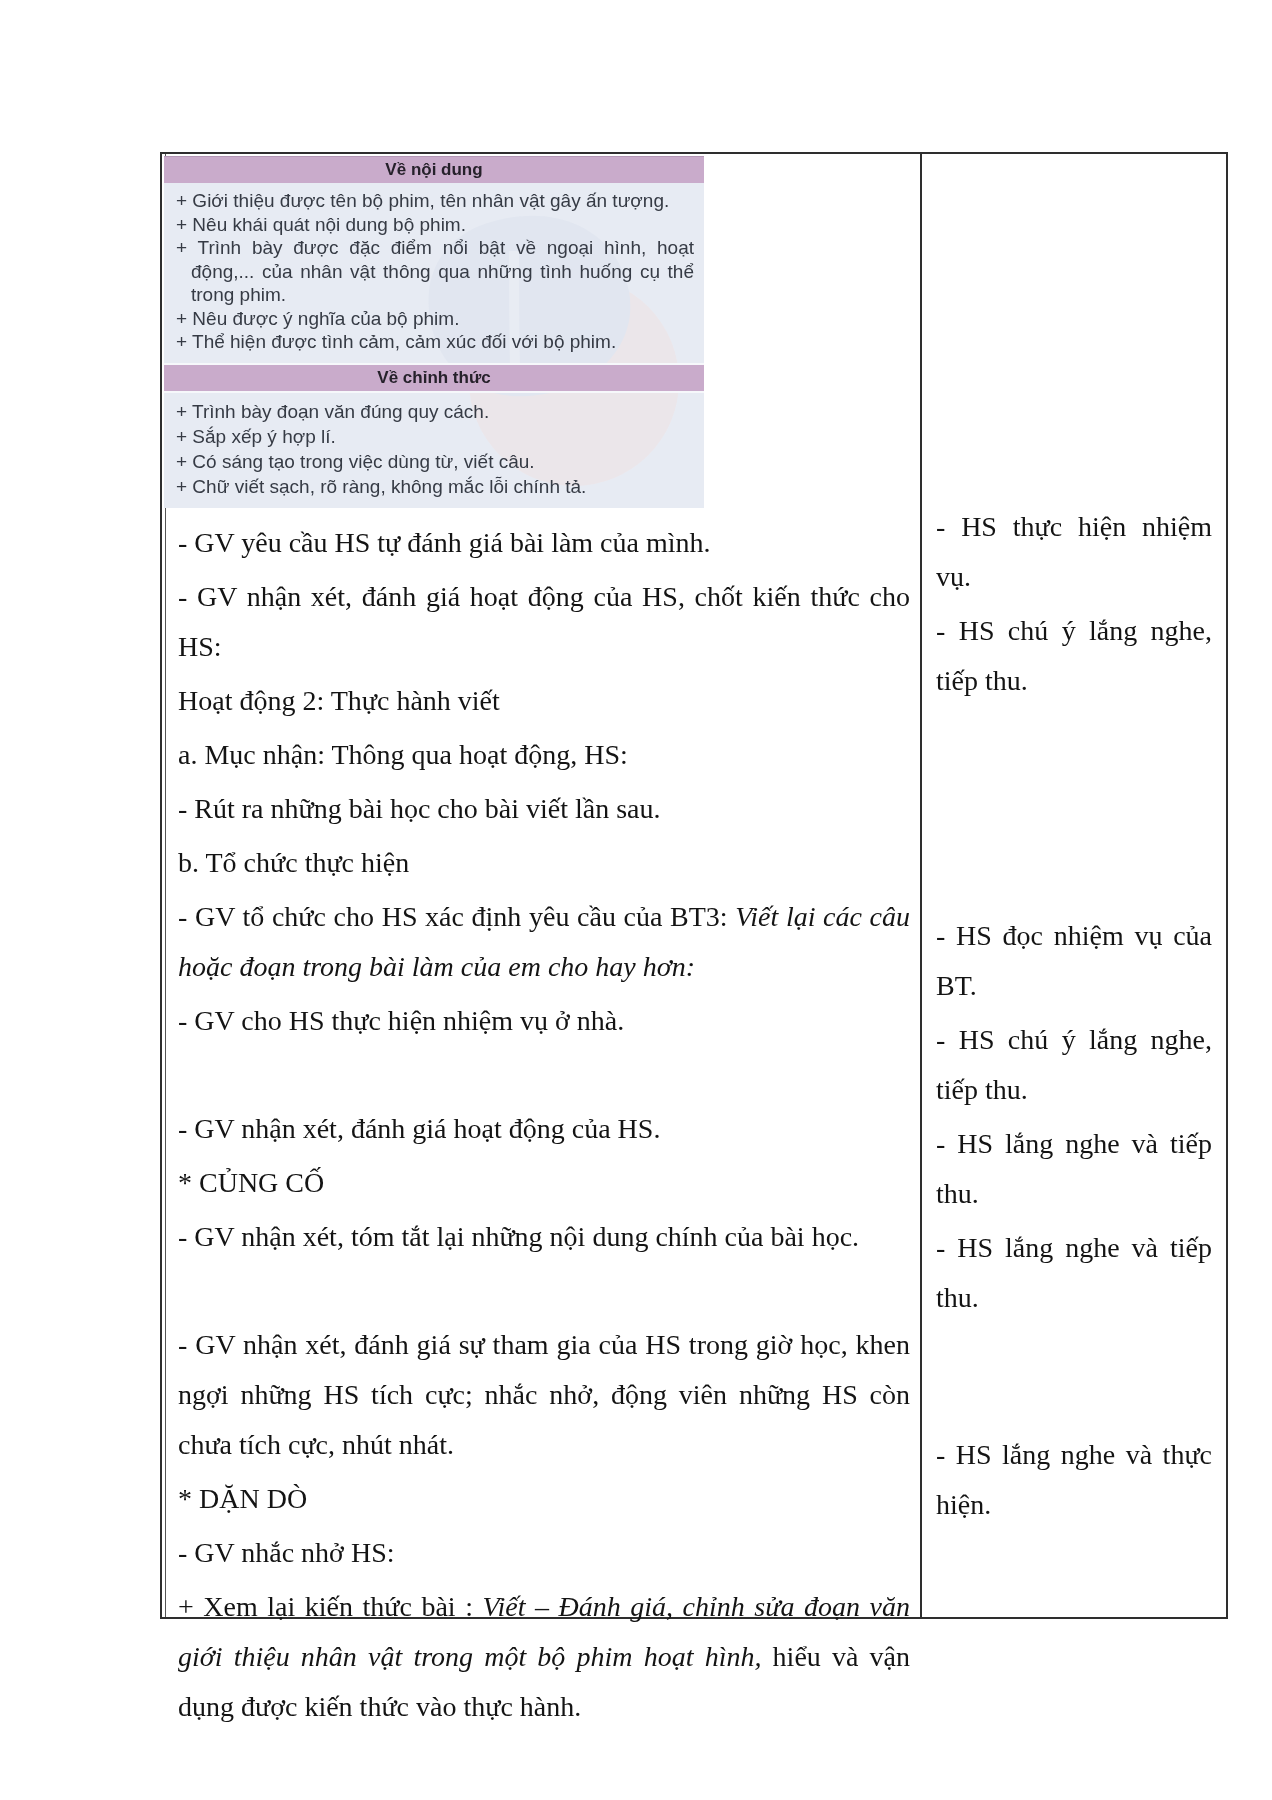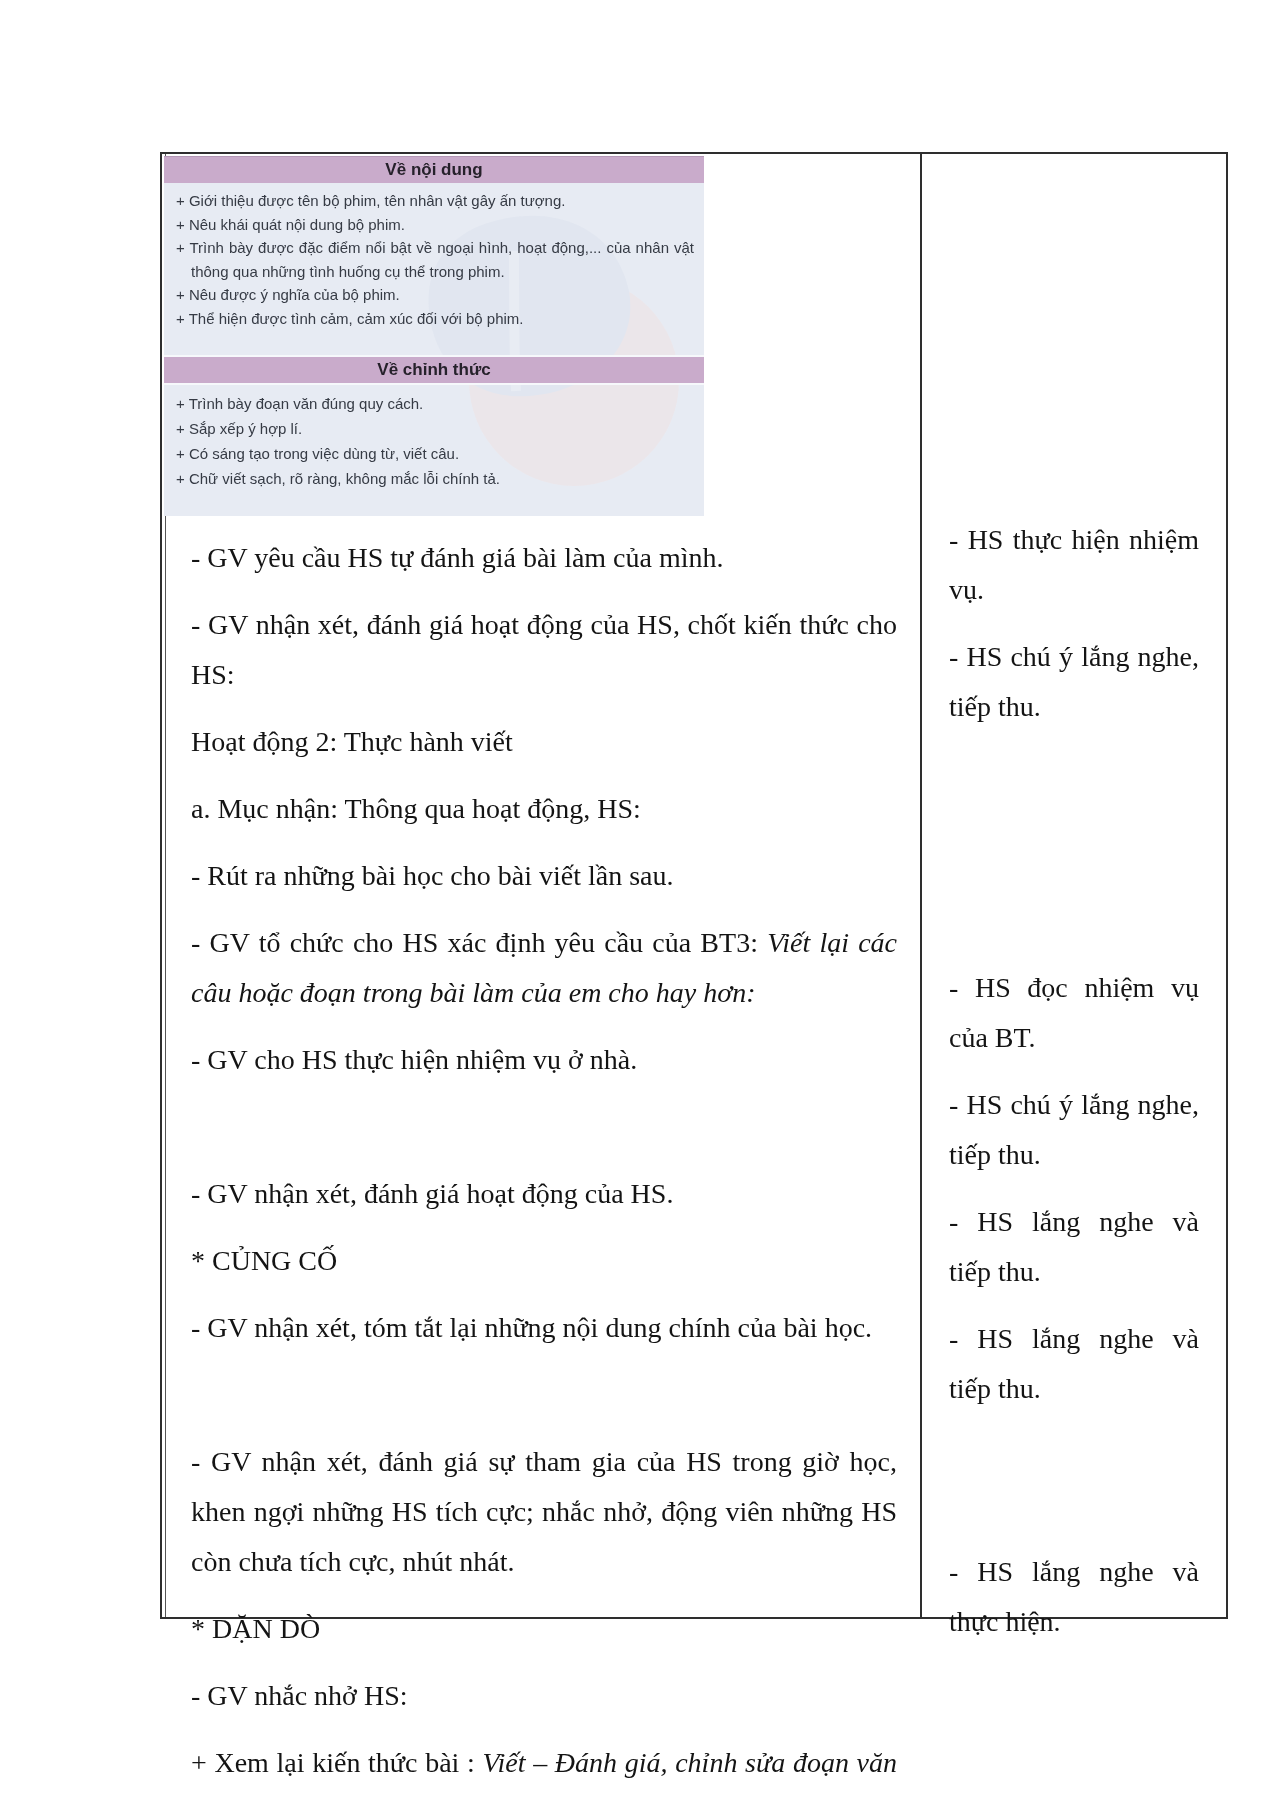--- a/index.html
+++ b/index.html
@@ -54,37 +54,37 @@
     font-weight:bold;font-size:17px;line-height:26px;height:26px;
     color:#26212b;
     z-index:2;
   }
   .rubric-bar.second{
     border-top:2px solid #f6f8fb;
     border-bottom:2px solid #f6f8fb;
   }
   .rubric-list{
     position:relative;z-index:2;
-    padding:6px 10px 25px 12px;
-    font-size:15px;
+    padding:6px 10px 9px 12px;
+    font-size:19px;
   }
   .rubric-item{
     padding-left:15px;text-indent:-15px;
     line-height:23.5px;
     text-align:justify;
   }
   .rubric-list.form .rubric-item{line-height:25px;}
 
   
   .doc-text{
     font-size:28px;line-height:50px;color:#141414;
     text-align:justify;
   }
   .left-text{margin:10px 6px 0 10px;}
-  .doc-text p{margin:17px;}
+  .doc-text p{margin:4px;}
   .gap50{height:50px;}
   .b{font-weight:normal;}
   .i{font-style:italic;}
 
   .right-text{margin:0;}
   .rgap-a{height:344px;}
   .rgap-b{height:197px;}
   .rgap-c{height:99px;}
 </style>
 </head>
@@ -124,20 +124,21 @@
           <div class="rubric-item">+ Chữ viết sạch, rõ ràng, không mắc lỗi chính tả.</div>
         </div>
       </div>
 
       <div class="doc-text left-text">
         <p>- GV yêu cầu HS tự đánh giá bài làm của mình.</p>
         <p>- GV nhận xét, đánh giá hoạt động của HS, chốt kiến thức cho HS:</p>
         <p class="b">Hoạt động 2: Thực hành viết</p>
         <p><span class="b">a. Mục nhận: </span><span>Thông qua hoạt động, HS:</span></p>
         <p>- Rút ra những bài học cho bài viết lần sau.</p>
+        <p class="b">b. Tổ chức thực hiện</p>
         <p><span>- GV tổ chức cho HS xác định yêu cầu của BT3: </span><span class="i">Viết lại các câu hoặc đoạn trong bài làm của em cho hay hơn:</span></p>
         <p>- GV cho HS thực hiện nhiệm vụ ở nhà.</p>
         <div class="gap50"></div>
         <p>- GV nhận xét, đánh giá hoạt động của HS.</p>
         <p class="b">* CỦNG CỐ</p>
         <p>- GV nhận xét, tóm tắt lại những nội dung chính của bài học.</p>
         <div class="gap50"></div>
         <p>- GV nhận xét, đánh giá sự tham gia của HS trong giờ học, khen ngợi những HS tích cực; nhắc nhở, động viên những HS còn chưa tích cực, nhút nhát.</p>
         <p class="b">* DẶN DÒ</p>
         <p>- GV nhắc nhở HS:</p>

